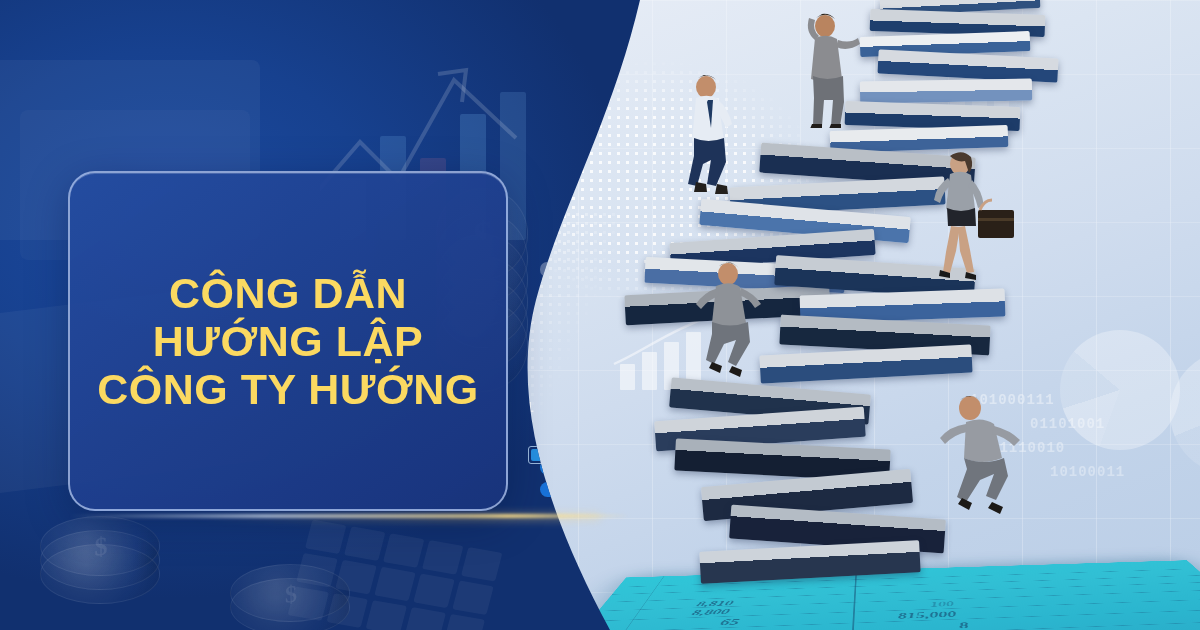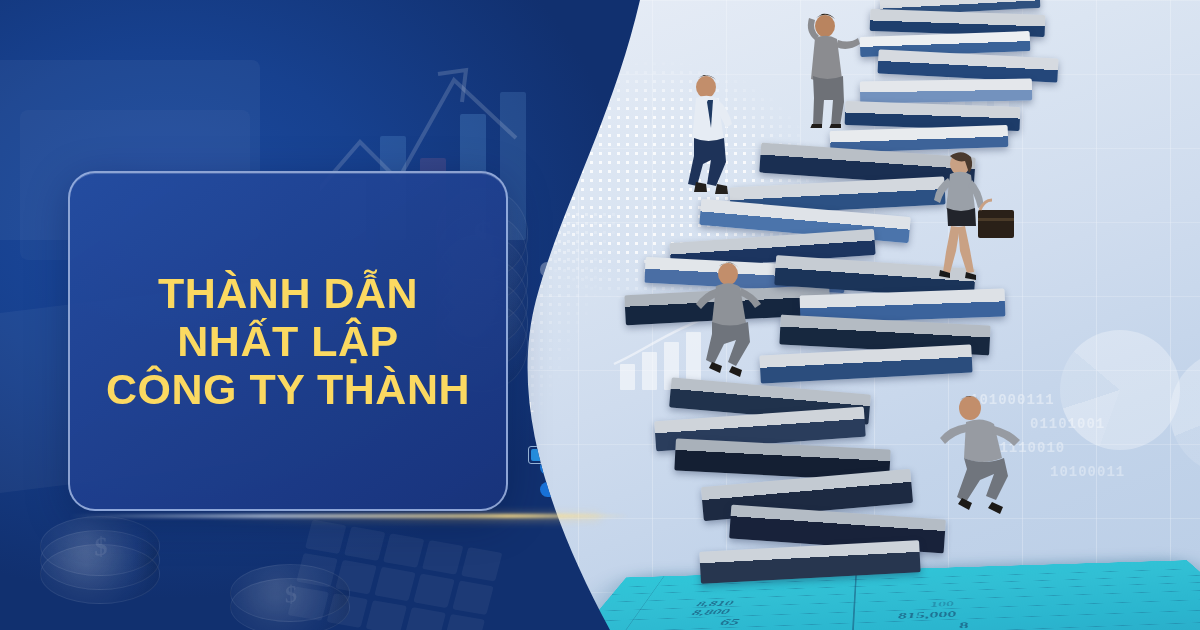--- a/index.html
+++ b/index.html
@@ -493,21 +493,21 @@
       <span style="flex:1;background:rgba(40,150,230,.95);border-radius:2px"></span>
       <span style="flex:1;background:rgba(40,150,230,.95);border-radius:2px"></span>
       <span style="flex:1;background:rgba(40,150,230,.95);border-radius:2px"></span>
       <span style="flex:1;background:rgba(40,150,230,.95);border-radius:2px"></span>
       <span style="flex:1;background:rgba(40,150,230,.95);border-radius:2px"></span>
     </div>
   </div>
 
 
   <div class="headline-panel">
-    <div class="headline-line">THÀNH DẪN</div>
-    <div class="headline-line">NHẤT LẬP</div>
-    <div class="headline-line">CÔNG TY THÀNH</div>
+    <div class="headline-line">CÔNG DẪN</div>
+    <div class="headline-line">HƯỚNG LẬP</div>
+    <div class="headline-line">CÔNG TY HƯỚNG</div>
   </div>
 
   <div class="streak2"></div>
   <div class="streak"></div>
 
 </div>
 
 </body></html>

